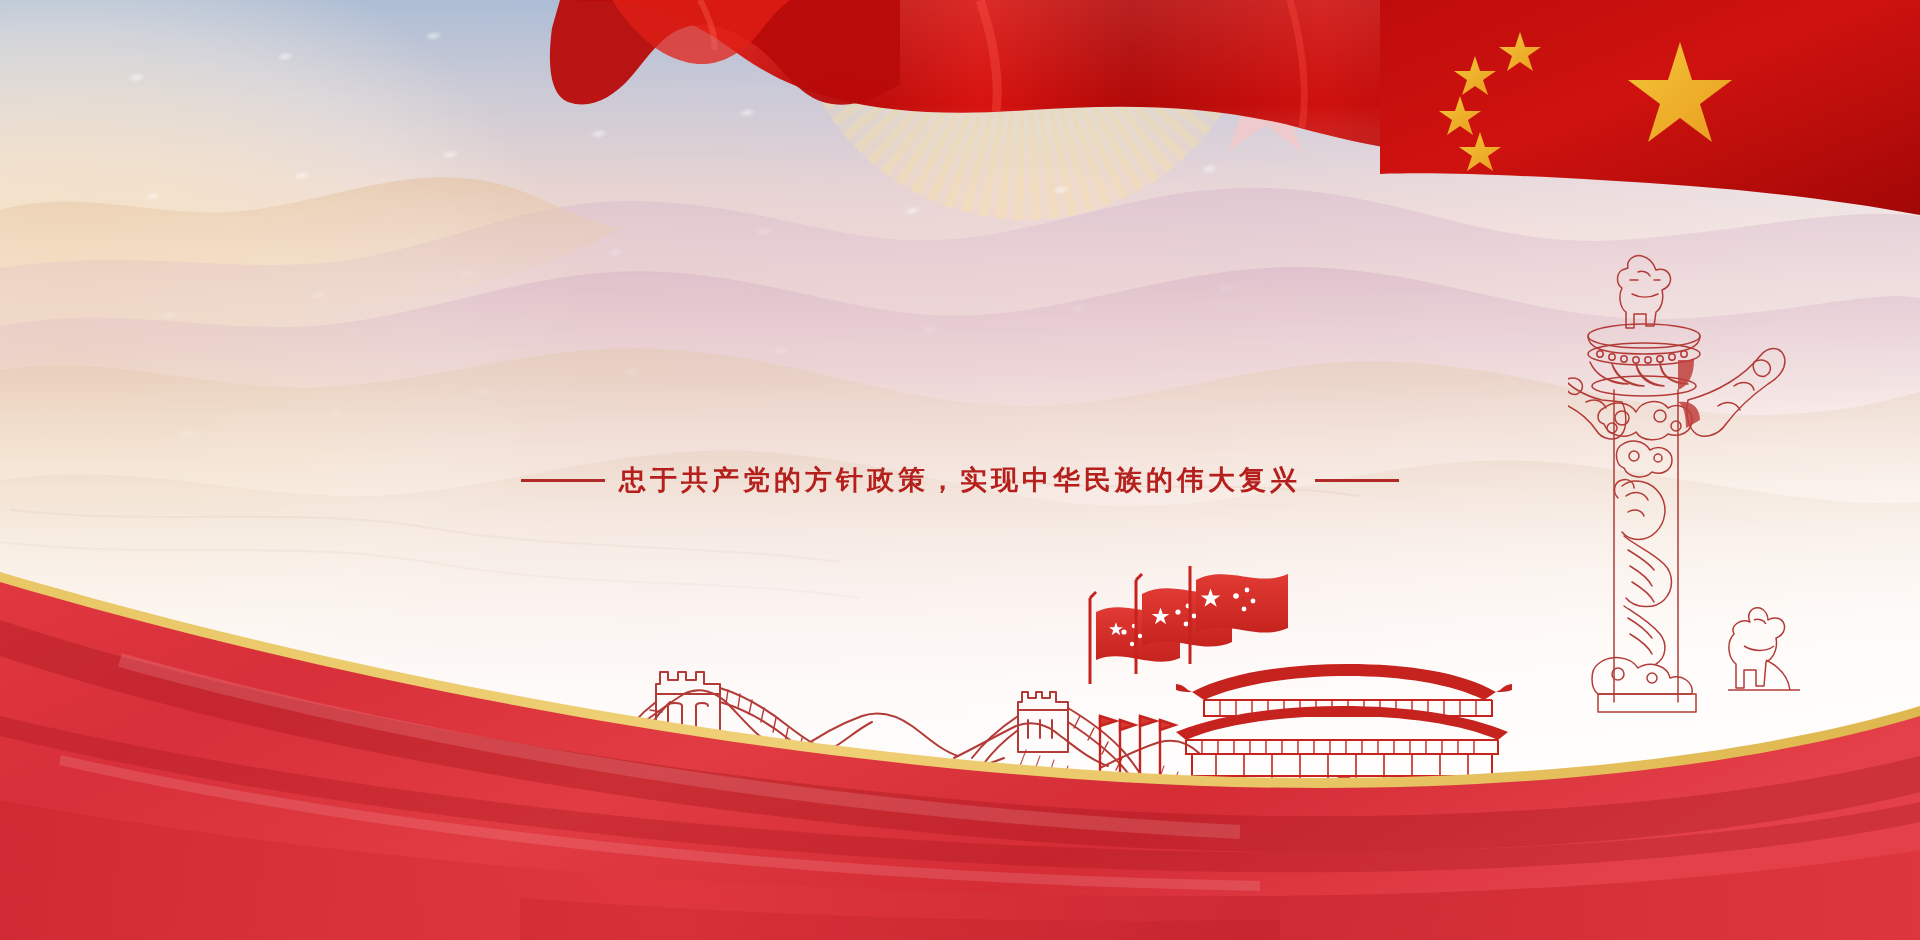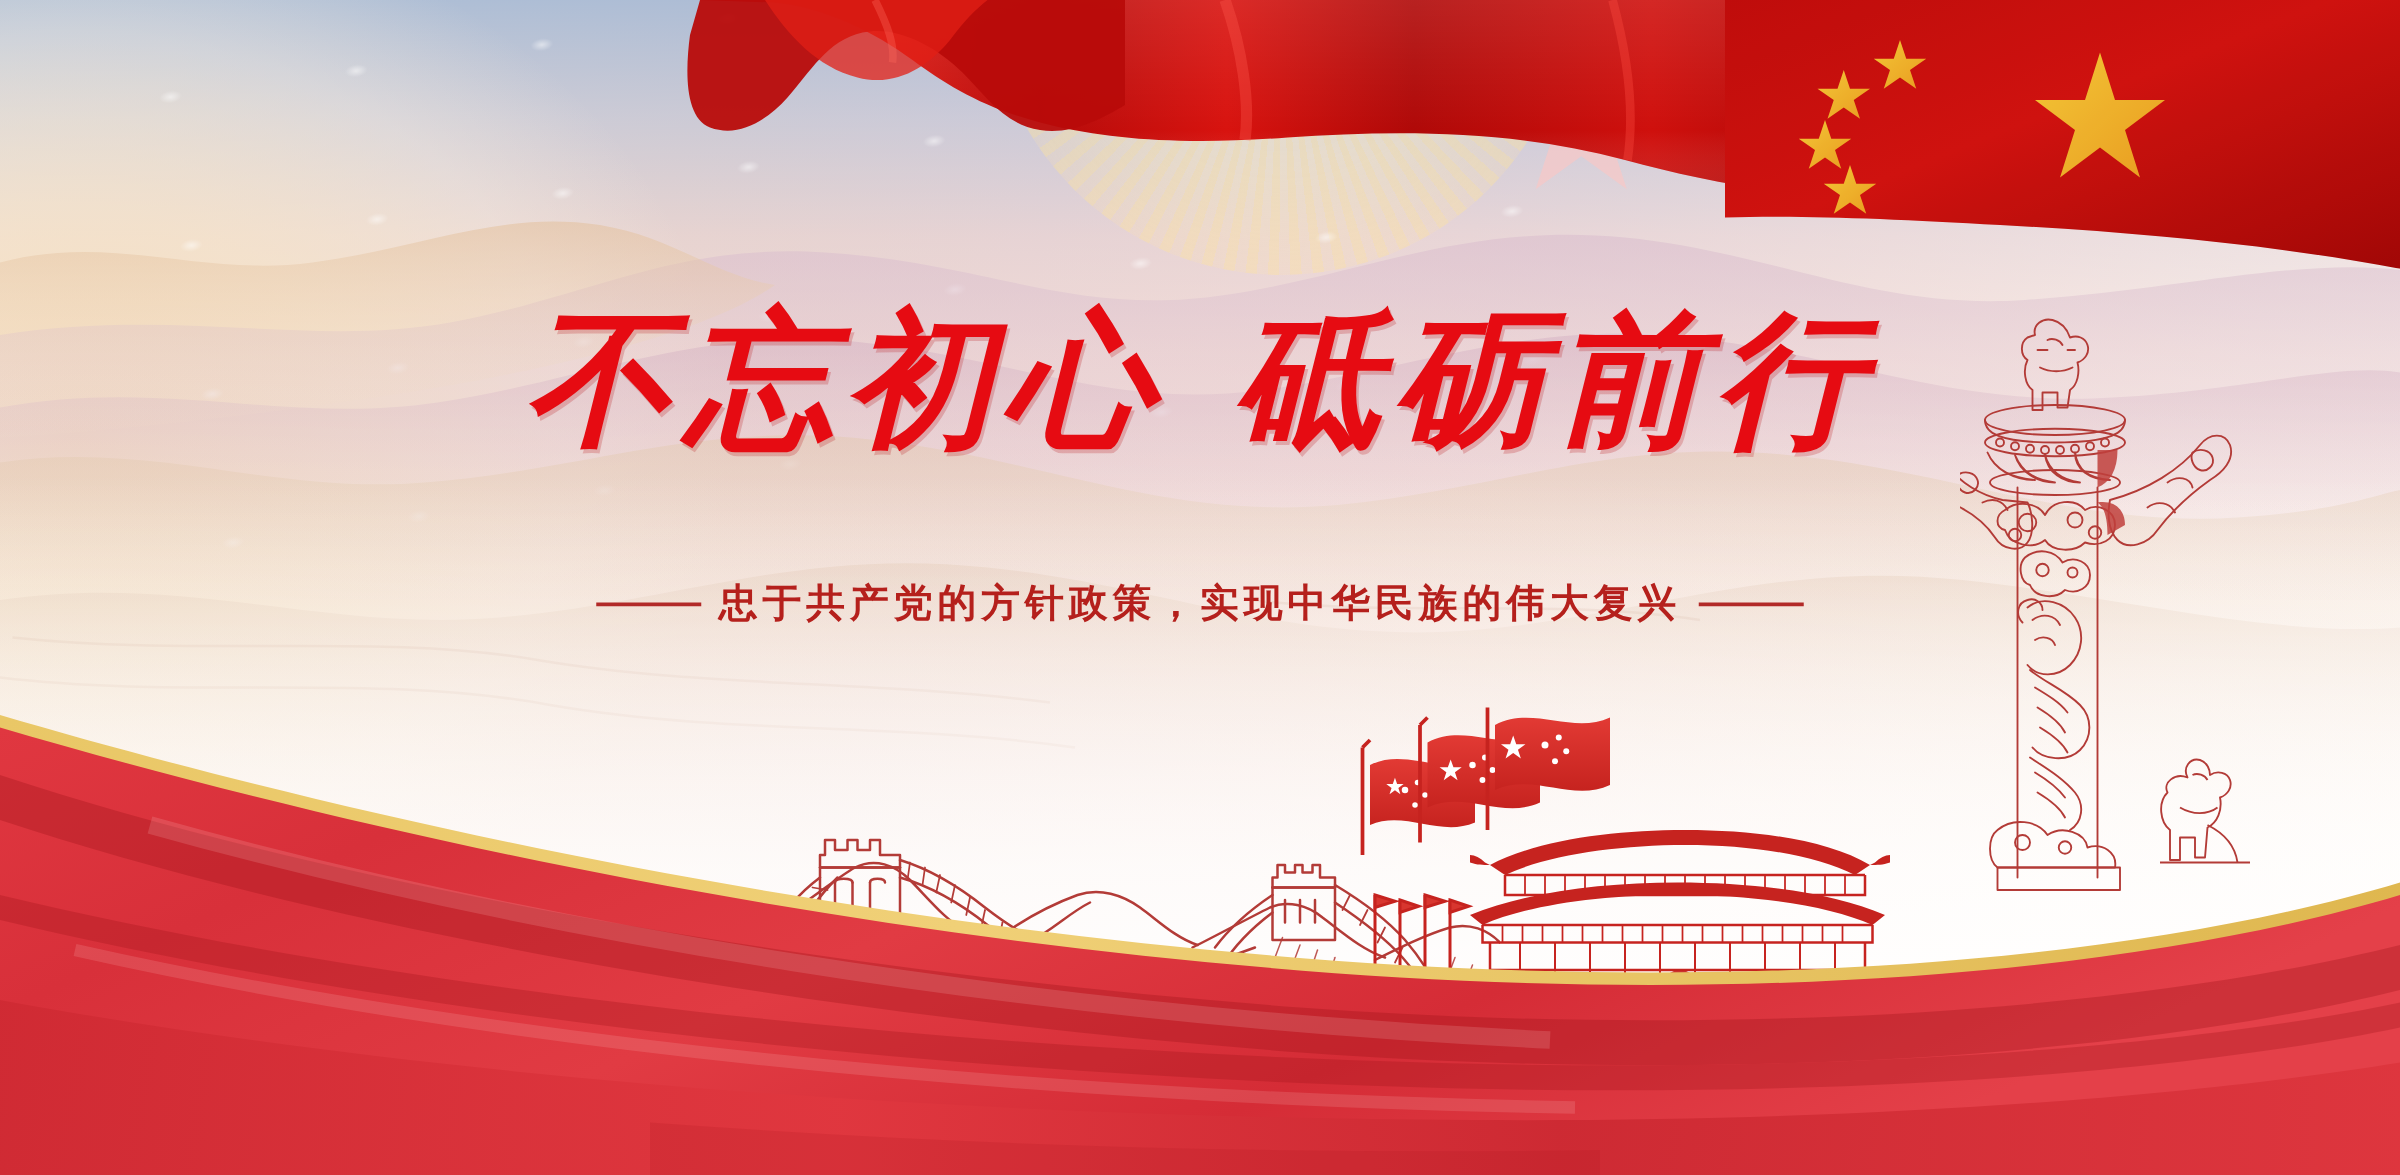--- a/index.html
+++ b/index.html
@@ -105,21 +105,21 @@
   .subline{
     position:absolute;left:0;right:0;top:462px;
     display:flex;align-items:center;justify-content:center;gap:14px;
   }
   .subline .rule{
     display:block;width:84px;height:3px;background:#b22a28;
   }
   .subline .sub-text{
     font-family:"DejaVu Serif","Liberation Serif",serif;
     font-weight:700;
-    font-size:31px;
+    font-size:27px;
     letter-spacing:4px;
     color:#b5201c;
     white-space:nowrap;
   }
 
   .gate-banner{
     position:absolute;
     font-family:"DejaVu Sans","Liberation Sans",sans-serif;
     font-size:10px;font-weight:700;letter-spacing:.5px;
     color:#ffffff;white-space:nowrap;
@@ -256,23 +256,20 @@
 
         <path d="M140,32 L145,47 L161,47 L148,56 L153,71 L140,62 L127,71 L132,56 L119,47 L135,47 Z"></path>
         <path d="M95,56 L100,71 L116,71 L103,80 L108,95 L95,86 L82,95 L87,80 L74,71 L90,71 Z"></path>
         <path d="M80,96 L85,111 L101,111 L88,120 L93,135 L80,126 L67,135 L72,120 L59,111 L75,111 Z"></path>
         <path d="M100,132 L105,147 L121,147 L108,156 L113,171 L100,162 L87,171 L92,156 L79,147 L95,147 Z"></path>
       </g>
       <path d="M0,0 L540,0 L540,215 C440,196 330,186 220,180 C130,175 60,172 0,174 Z" fill="#3a0100" opacity="0.06"></path>
     </svg>
   </div>
 
-  <div class="headline">
-    <span>不忘初心</span><span class="gap"></span><span>砥砺前行</span>
-  </div>
 
   <div class="subline">
     <span class="rule"></span>
     <span class="sub-text">忠于共产党的方针政策，实现中华民族的伟大复兴</span>
     <span class="rule"></span>
   </div>
 
   <div class="huabiao">
     <svg viewBox="0 0 330 470" preserveAspectRatio="xMidYMax meet">
       <g fill="none" stroke="#b33b37" stroke-width="1.5" stroke-linecap="round" stroke-linejoin="round">

